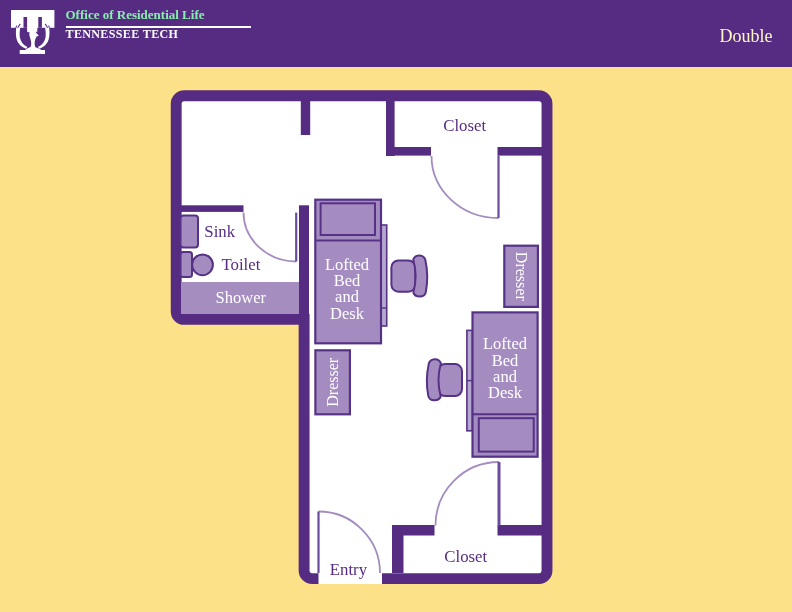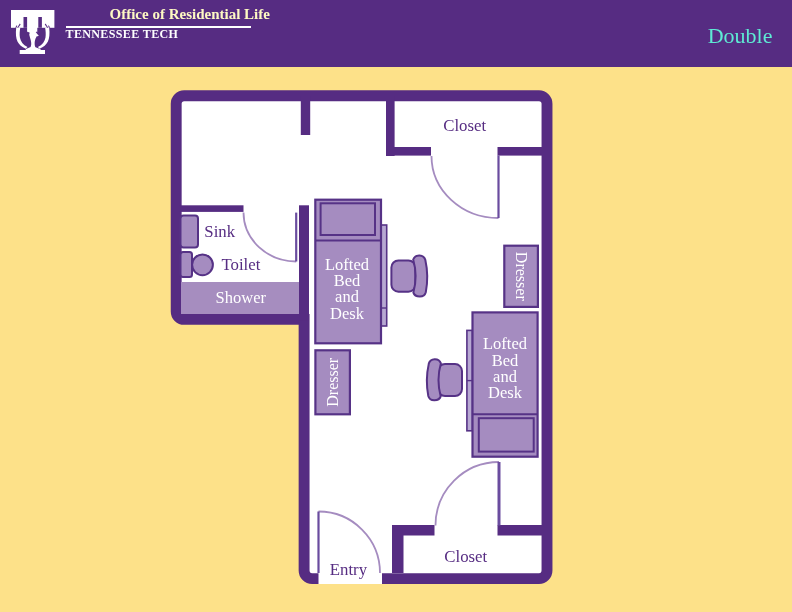--- a/index.html
+++ b/index.html
@@ -1,23 +1,23 @@
 <!DOCTYPE html>
 <html><head>
 <meta charset="utf-8">
 <style>
   html,body{margin:0;padding:0;}
   body{width:792px;height:612px;background:#fde189;overflow:hidden;position:relative;
        font-family:"Liberation Serif", serif;}
   .header{position:absolute;left:0;top:0;width:792px;height:67px;background:#562c82;}
   .logo{position:absolute;left:11px;top:10px;}
-  .t1{position:absolute;left:65.5px;top:6px;color:#fef9c3;font-weight:bold;font-size:15px;line-height:17.2px;letter-spacing:0px;margin-left:44px;}
+  .t1{position:absolute;left:65.5px;top:6px;color:#86efac;font-weight:bold;font-size:13px;line-height:17.2px;letter-spacing:0px;}
   .rule{position:absolute;left:65.5px;top:25.6px;width:185px;height:2px;background:#fff;}
   .t2{position:absolute;left:65.5px;top:30.2px;color:#fff;font-weight:bold;font-size:12px;line-height:9px;letter-spacing:0.38px;}
-  .double{position:absolute;right:19.5px;top:21.5px;color:#5eead4;font-size:22px;line-height:28.4px;}
+  .double{position:absolute;right:19.5px;top:21.5px;color:#fef9c3;font-size:18px;line-height:28.4px;}
   svg{position:absolute;left:0;top:0;}
   text{font-family:"Liberation Serif",serif;}
 </style>
 </head>
 <body>
 <svg width="792" height="612" viewBox="0 0 792 612">
 
   <path d="M 184.2 95.8 H 539 A 8 8 0 0 1 547 103.8 V 570.6 A 8 8 0 0 1 539 578.6
            H 312.1 A 8 8 0 0 1 304.1 570.6 V 319.4 H 184.2 A 8 8 0 0 1 176.2 311.4 V 103.8
            A 8 8 0 0 1 184.2 95.8 Z" fill="#ffffff" stroke="#562c82" stroke-width="10.9"></path>

